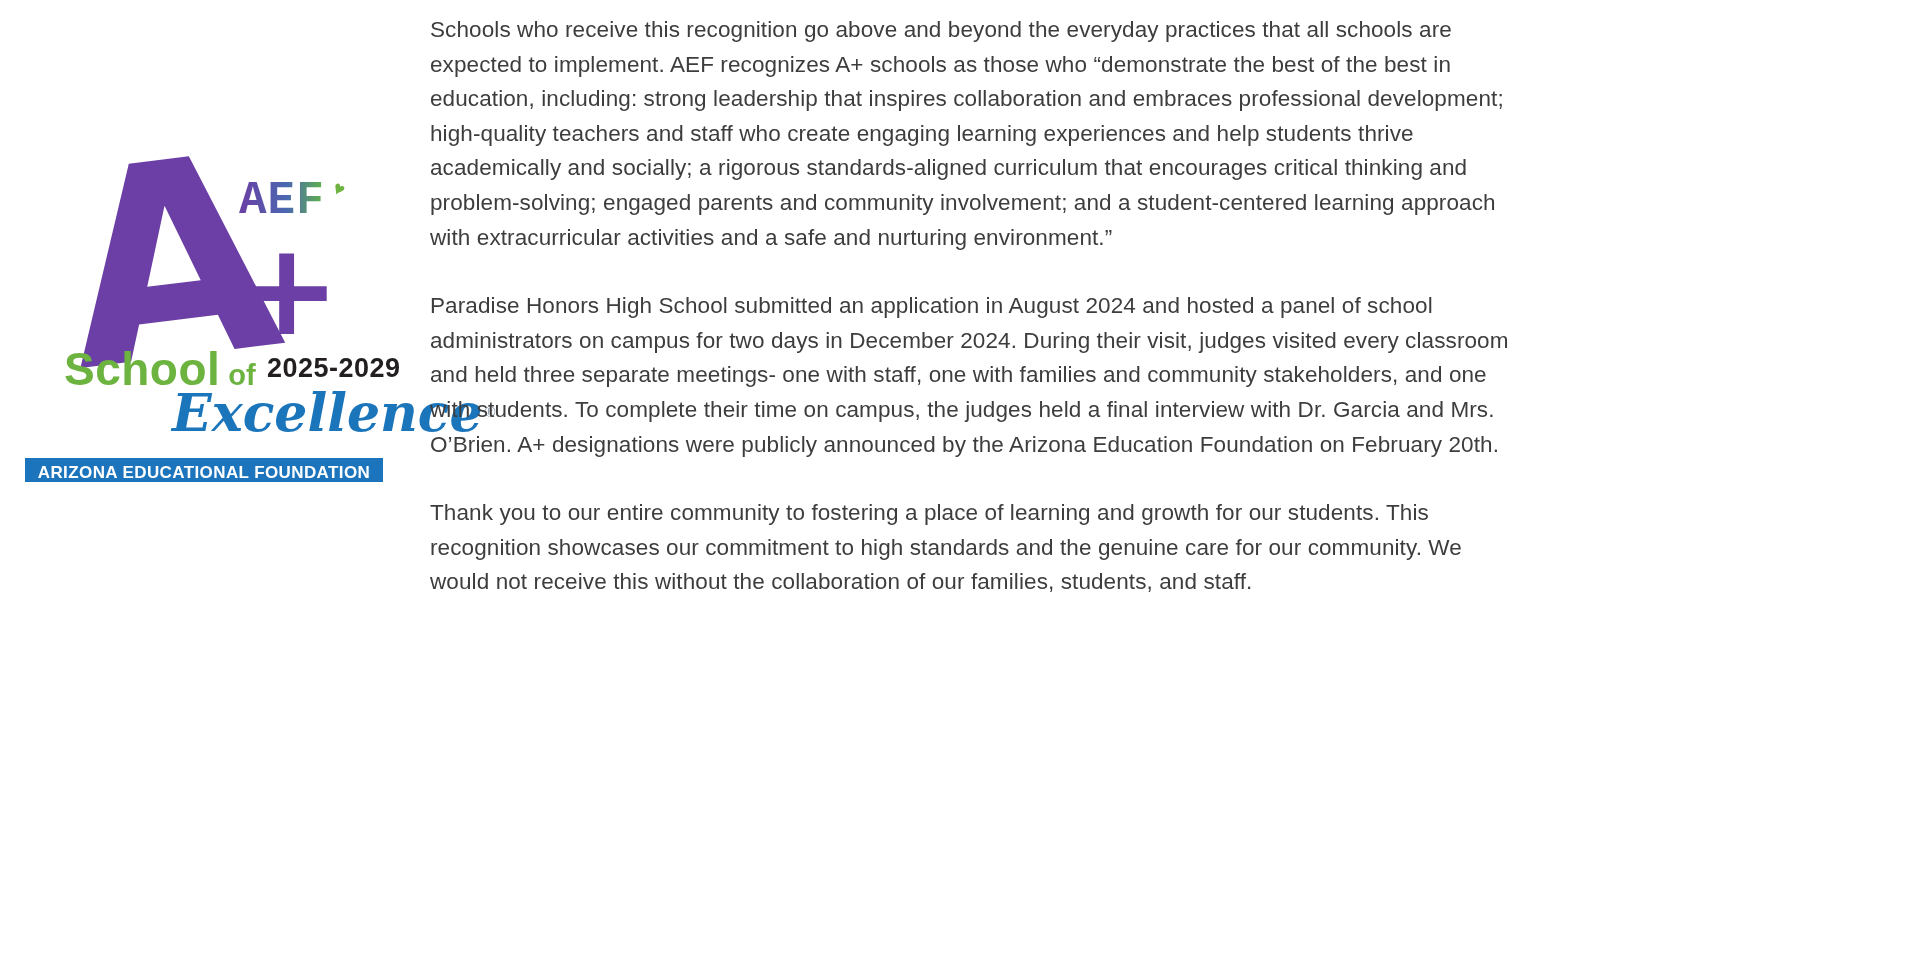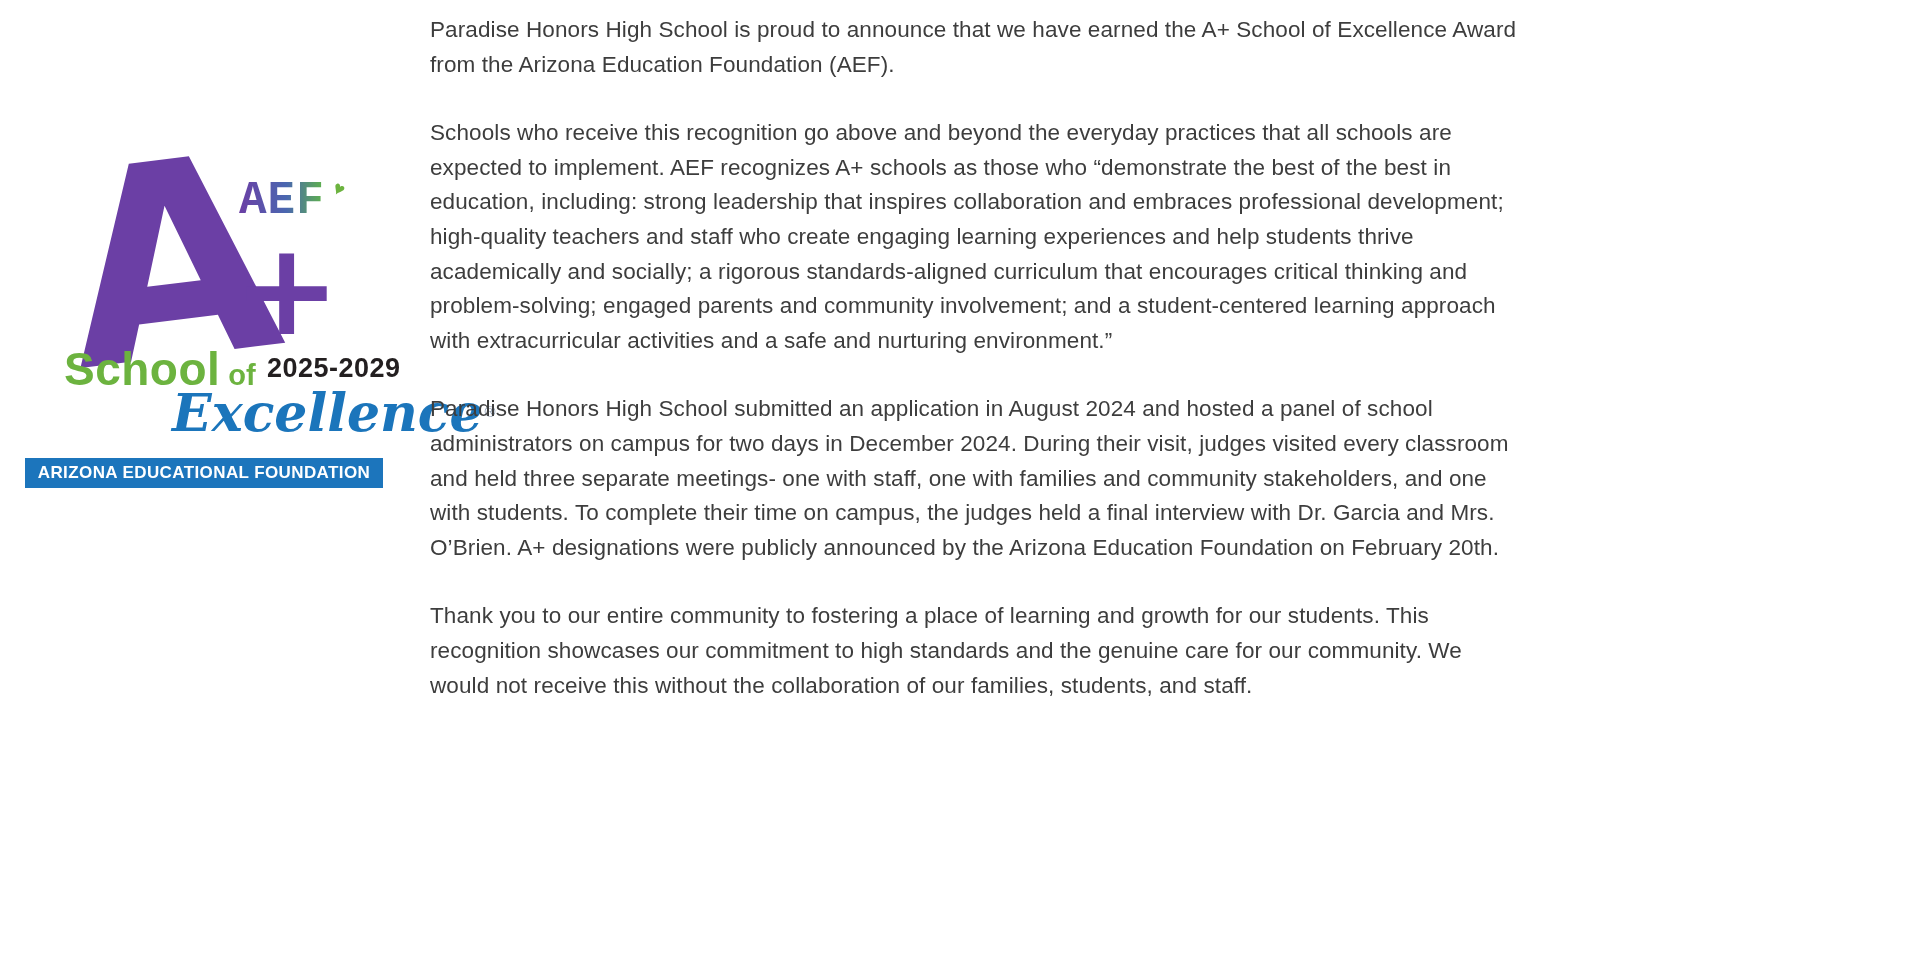--- a/index.html
+++ b/index.html
@@ -116,21 +116,21 @@
     font-size: 15px;
     color: #8a9ab0;
     vertical-align: 14px;
     margin-left: 2px;
   }
   .banner {
     position: absolute;
     left: 0;
     top: 310px;
     width: 358px;
-    height: 30px;
+    height: 24px;
     background: #1C75BC;
     color: #ffffff;
     font-size: 17px;
     font-weight: 700;
     letter-spacing: 0.4px;
     text-align: center;
     line-height: 30px;
     white-space: nowrap;
   }
 
@@ -158,19 +158,18 @@
     <span class="big-a">A</span>
     <span class="plus-sign">+</span>
     <span class="aef-wordmark"><span class="aef-letters">AEF</span><span class="heart">♥</span></span>
     <span class="school-line"><span class="school-word">School</span><span class="of-word">of</span></span>
     <span class="years">2025-2029</span>
     <span class="excellence"><span>Excellence</span><span class="registered">®</span></span>
     <div class="banner">ARIZONA EDUCATIONAL FOUNDATION</div>
   </div>
 
   <div class="article">
-    <p>Paradise Honors High School is proud to announce that we have earned the A+ School of Excellence Award from the Arizona Education Foundation (AEF).</p>
     <p>Schools who receive this recognition go above and beyond the everyday practices that all schools are expected to implement. AEF recognizes A+ schools as those who “demonstrate the best of the best in education, including: strong leadership that inspires collaboration and embraces professional development; high-quality teachers and staff who create engaging learning experiences and help students thrive academically and socially; a rigorous standards-aligned curriculum that encourages critical thinking and problem-solving; engaged parents and community involvement; and a student-centered learning approach with extracurricular activities and a safe and nurturing environment.”</p>
     <p>Paradise Honors High School submitted an application in August 2024 and hosted a panel of school administrators on campus for two days in December 2024. During their visit, judges visited every classroom and held three separate meetings- one with staff, one with families and community stakeholders, and one with students. To complete their time on campus, the judges held a final interview with Dr. Garcia and Mrs. O’Brien. A+ designations were publicly announced by the Arizona Education Foundation on February 20th.</p>
     <p>Thank you to our entire community to fostering a place of learning and growth for our students. This recognition showcases our commitment to high standards and the genuine care for our community. We would not receive this without the collaboration of our families, students, and staff.</p>
   </div>
 
 </div>
 
 </body></html>

